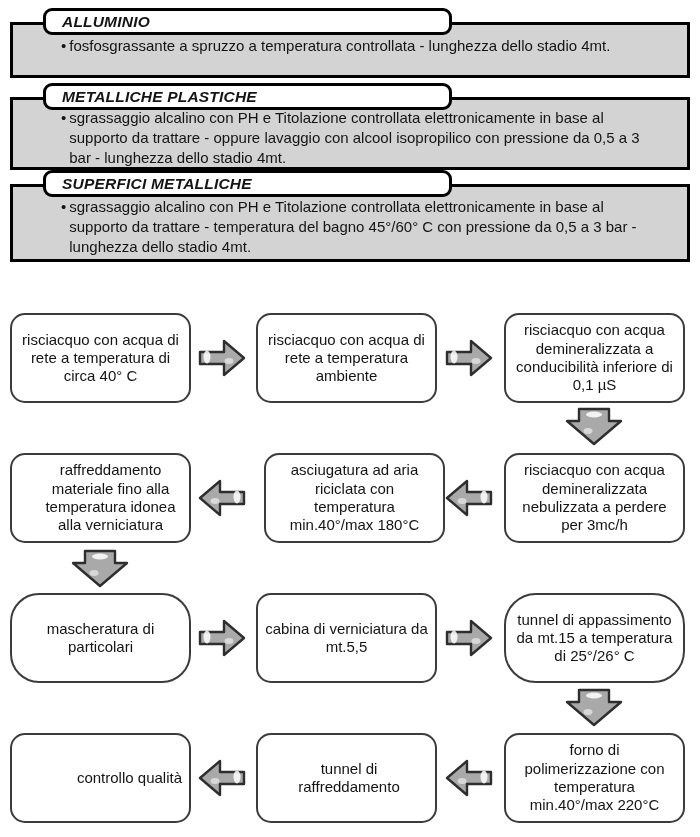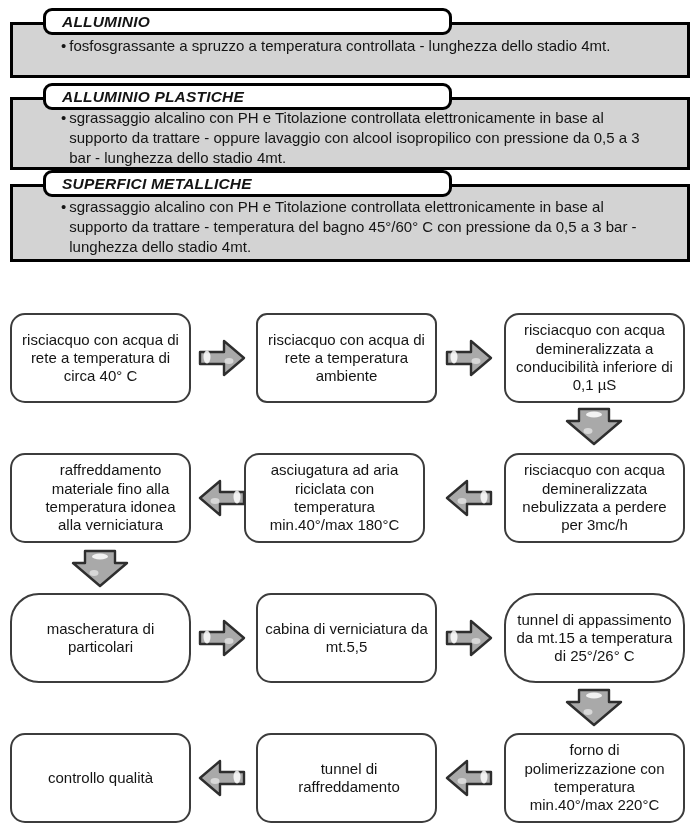--- a/index.html
+++ b/index.html
@@ -66,42 +66,42 @@
     <span>ALLUMINIO</span>
   </div>
 
   <div class="banner-gray" style="top:97px;height:73px;">
     <div class="banner-body" style="padding-top:8px;">
       <span class="dot">•</span>
       <span>sgrassaggio alcalino con PH e Titolazione controllata elettronicamente in base al supporto da trattare - oppure lavaggio con alcool isopropilico con pressione da 0,5 a 3 bar - lunghezza dello stadio 4mt.</span>
     </div>
   </div>
   <div class="banner-header" style="top:83px;">
-    <span>ALLUMINIO PLASTICHE</span>
+    <span>METALLICHE PLASTICHE</span>
   </div>
 
   <div class="banner-gray" style="top:184px;height:78px;">
     <div class="banner-body" style="padding-top:10px;">
       <span class="dot">•</span>
       <span>sgrassaggio alcalino con PH e Titolazione controllata elettronicamente in base al supporto da trattare - temperatura del bagno 45°/60° C con pressione da 0,5 a 3 bar - lunghezza dello stadio 4mt.</span>
     </div>
   </div>
   <div class="banner-header" style="top:170px;">
     <span>SUPERFICI METALLICHE</span>
   </div>
 
   <div class="fbox" style="left:10px;top:313px;">
     <span>risciacquo con acqua di rete a temperatura di circa 40° C</span>
   </div>
   <div class="arrow" style="left:198px;top:338px;">
     <svg width="48" height="40" viewBox="0 0 48 40">
         <use href="#arr-right"></use>
       </svg>
   </div>
-  <div class="fbox" style="left:256px;top:313px;border-radius:11px;">
+  <div class="fbox" style="left:256px;top:313px;">
     <span>risciacquo con acqua di rete a temperatura ambiente</span>
   </div>
   <div class="arrow" style="left:445px;top:338px;">
     <svg width="48" height="40" viewBox="0 0 48 40">
         <use href="#arr-right"></use>
       </svg>
   </div>
   <div class="fbox" style="left:504px;top:313px;">
     <span>risciacquo con acqua demineralizzata a conducibilità inferiore di 0,1 µS</span>
   </div>
@@ -113,21 +113,21 @@
   </div>
 
   <div class="fbox" style="left:504px;top:453px;">
     <span>risciacquo con acqua demineralizzata nebulizzata a perdere per 3mc/h</span>
   </div>
   <div class="arrow flip" style="left:445px;top:478px;">
     <svg width="48" height="40" viewBox="0 0 48 40">
         <use href="#arr-right"></use>
       </svg>
   </div>
-  <div class="fbox" style="left:244px;top:453px;justify-content:flex-end;">
+  <div class="fbox" style="left:264px;top:453px;justify-content:flex-end;">
     <span>asciugatura ad aria riciclata con temperatura min.40°/max 180°C</span>
   </div>
   <div class="arrow flip" style="left:198px;top:478px;">
     <svg width="48" height="40" viewBox="0 0 48 40">
         <use href="#arr-right"></use>
       </svg>
   </div>
   <div class="fbox" style="left:10px;top:453px;padding-left:27px;">
     <span>raffreddamento materiale fino alla temperatura idonea alla verniciatura</span>
   </div>
@@ -173,17 +173,17 @@
       </svg>
   </div>
   <div class="fbox" style="left:256px;top:733px;padding-left:12px;">
     <span>tunnel di raffreddamento</span>
   </div>
   <div class="arrow flip" style="left:198px;top:758px;">
     <svg width="48" height="40" viewBox="0 0 48 40">
         <use href="#arr-right"></use>
       </svg>
   </div>
-  <div class="fbox" style="left:10px;top:733px;">
+  <div class="fbox" style="left:10px;top:733px;justify-content:flex-end;">
     <span>controllo qualità</span>
   </div>
 
 </div>
 
 </body></html>

